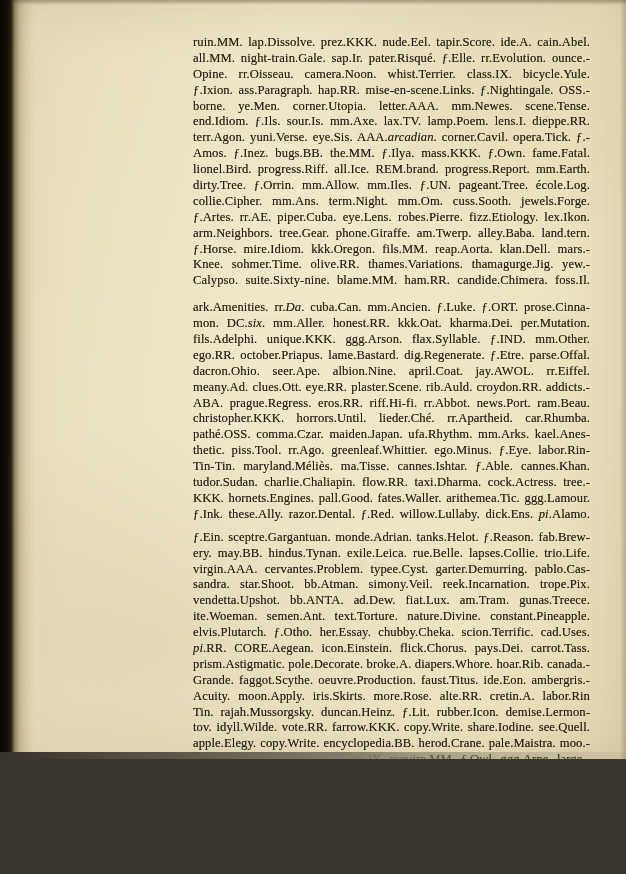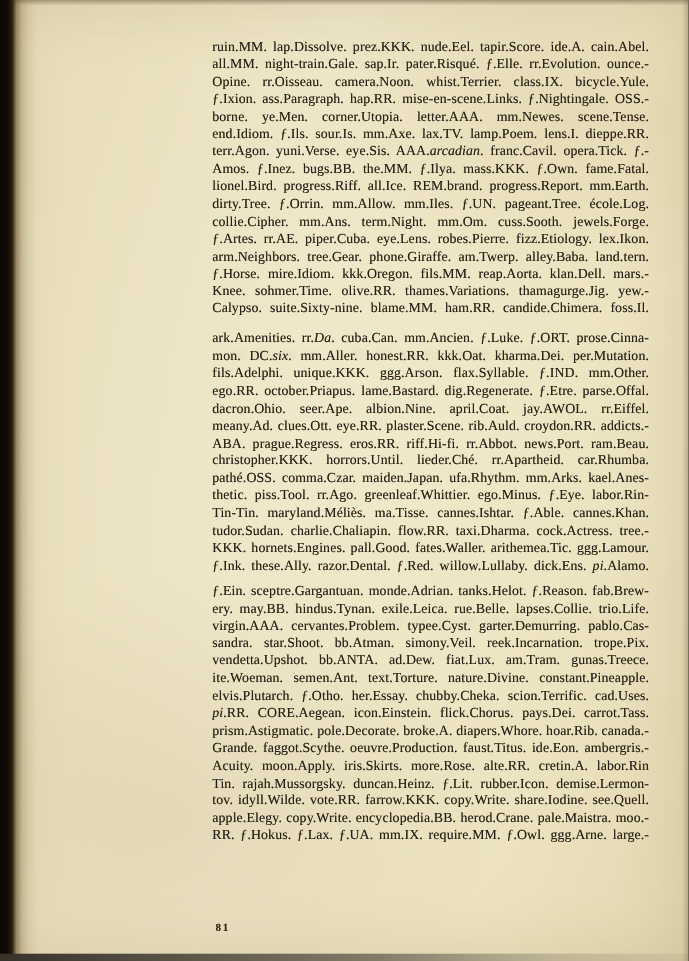--- a/index.html
+++ b/index.html
@@ -1,19 +1,19 @@
 <!DOCTYPE html>
 <html><head>
 <meta charset="utf-8">
 <style>
   html, body { margin: 0; padding: 0; background: #3a362e; }
   .scan {
     position: relative;
     width: 626px;
-    height: 874px;
+    height: 759px;
     overflow: hidden;
     font-family: "Liberation Serif", "DejaVu Serif", serif;
     background:
       radial-gradient(ellipse 340px 220px at 82% 12%, rgba(214,200,156,0.30), rgba(214,200,156,0) 70%),
       radial-gradient(ellipse 420px 320px at 25% 85%, rgba(165,146,100,0.14), rgba(165,146,100,0) 70%),
       radial-gradient(ellipse 500px 600px at 60% 45%, rgba(246,240,214,0.35), rgba(246,240,214,0) 80%),
       linear-gradient(100deg, #e6dcb8 0%, #eee5c6 42%, #ebe1bd 78%, #e2d7b1 100%);
     box-shadow: inset 0 0 60px rgba(120,100,55,0.18);
   }
   .gutter-shadow {
@@ -86,21 +86,21 @@
   <div class="ghost-smudge ghost-2"></div>
 
   <div class="text-block">
       <div class="para">
         <div class="line"><span>ruin.MM. lap.Dissolve. prez.KKK. nude.Eel. tapir.Score. ide.A. cain.Abel.</span></div>
         <div class="line"><span>all.MM. night-train.Gale. sap.Ir. pater.Risqué. ƒ.Elle. rr.Evolution. ounce.-</span></div>
         <div class="line"><span>Opine. rr.Oisseau. camera.Noon. whist.Terrier. class.IX. bicycle.Yule.</span></div>
         <div class="line"><span>ƒ.Ixion. ass.Paragraph. hap.RR. mise-en-scene.Links. ƒ.Nightingale. OSS.-</span></div>
         <div class="line"><span>borne. ye.Men. corner.Utopia. letter.AAA. mm.Newes. scene.Tense.</span></div>
         <div class="line"><span>end.Idiom. ƒ.Ils. sour.Is. mm.Axe. lax.TV. lamp.Poem. lens.I. dieppe.RR.</span></div>
-        <div class="line"><span>terr.Agon. yuni.Verse. eye.Sis. AAA.</span><i>arcadian</i><span>. franc.Cavil. opera.Tick. ƒ.-</span></div>
+        <div class="line"><span>terr.Agon. yuni.Verse. eye.Sis. AAA.</span><i>arcadian</i><span>. corner.Cavil. opera.Tick. ƒ.-</span></div>
         <div class="line"><span>Amos. ƒ.Inez. bugs.BB. the.MM. ƒ.Ilya. mass.KKK. ƒ.Own. fame.Fatal.</span></div>
         <div class="line"><span>lionel.Bird. progress.Riff. all.Ice. REM.brand. progress.Report. mm.Earth.</span></div>
         <div class="line"><span>dirty.Tree. ƒ.Orrin. mm.Allow. mm.Iles. ƒ.UN. pageant.Tree. école.Log.</span></div>
         <div class="line"><span>collie.Cipher. mm.Ans. term.Night. mm.Om. cuss.Sooth. jewels.Forge.</span></div>
         <div class="line"><span>ƒ.Artes. rr.AE. piper.Cuba. eye.Lens. robes.Pierre. fizz.Etiology. lex.Ikon.</span></div>
         <div class="line"><span>arm.Neighbors. tree.Gear. phone.Giraffe. am.Twerp. alley.Baba. land.tern.</span></div>
         <div class="line"><span>ƒ.Horse. mire.Idiom. kkk.Oregon. fils.MM. reap.Aorta. klan.Dell. mars.-</span></div>
         <div class="line"><span>Knee. sohmer.Time. olive.RR. thames.Variations. thamagurge.Jig. yew.-</span></div>
         <div class="line"><span>Calypso. suite.Sixty-nine. blame.MM. ham.RR. candide.Chimera. foss.Il.</span></div>
       </div>

